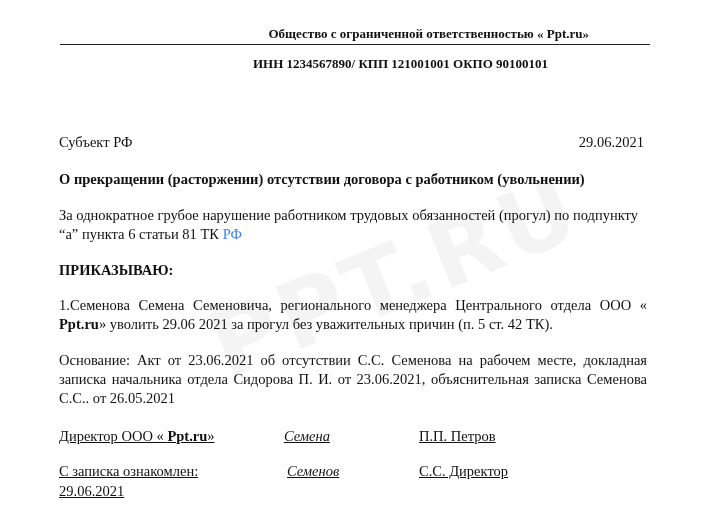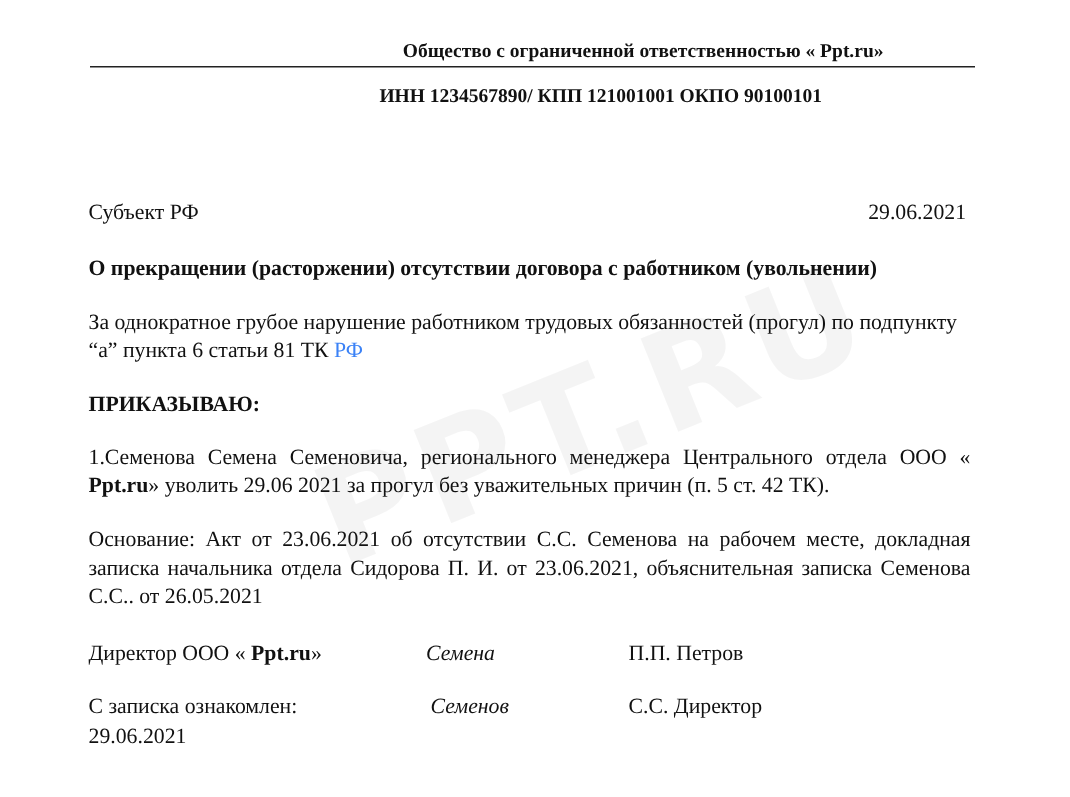--- a/index.html
+++ b/index.html
@@ -48,21 +48,21 @@
     }
     .body-text { font-size: 14.5px; }
     .subject { left: 59px; top: 134px; }
     .date-right { right: 69px; top: 134px; }
     .heading { left: 59px; top: 171px; font-weight: bold; font-size: 14.5px; }
     .para { position: absolute; left: 59px; width: 588px; font-size: 14.5px; line-height: 19px; }
     .p-reason { top: 206px; }
     .order-word { left: 59px; top: 262px; font-weight: bold; font-size: 14.5px; }
     .p-item { top: 296px; text-align: justify; text-align-last: left; }
     .p-basis { top: 351px; text-align: justify; text-align-last: left; }
-    .sig-row { font-size: 14.5px; }
+    .sig-row { font-size: 14.5px; text-decoration: underline; }
     .sig1-label { left: 59px; top: 428px; }
     .sig1-sign { left: 284px; top: 428px; font-style: italic; }
     .sig1-name { left: 419px; top: 428px; }
     .sig2-label { left: 59px; top: 463px; }
     .sig2-sign { left: 287px; top: 463px; font-style: italic; }
     .sig2-name { left: 419px; top: 463px; }
     .sig2-date { left: 59px; top: 483px; }
     .faded { color: #3b82f6; }
     .watermark {
       position: absolute;

